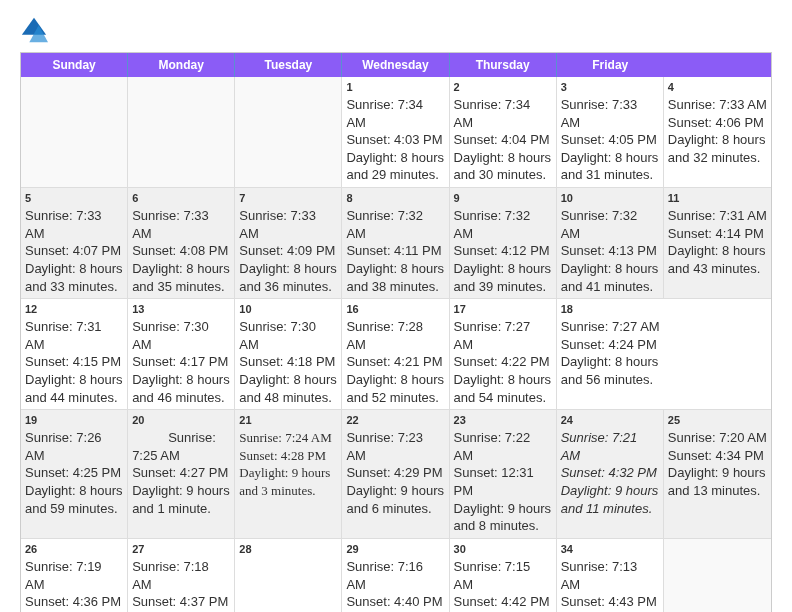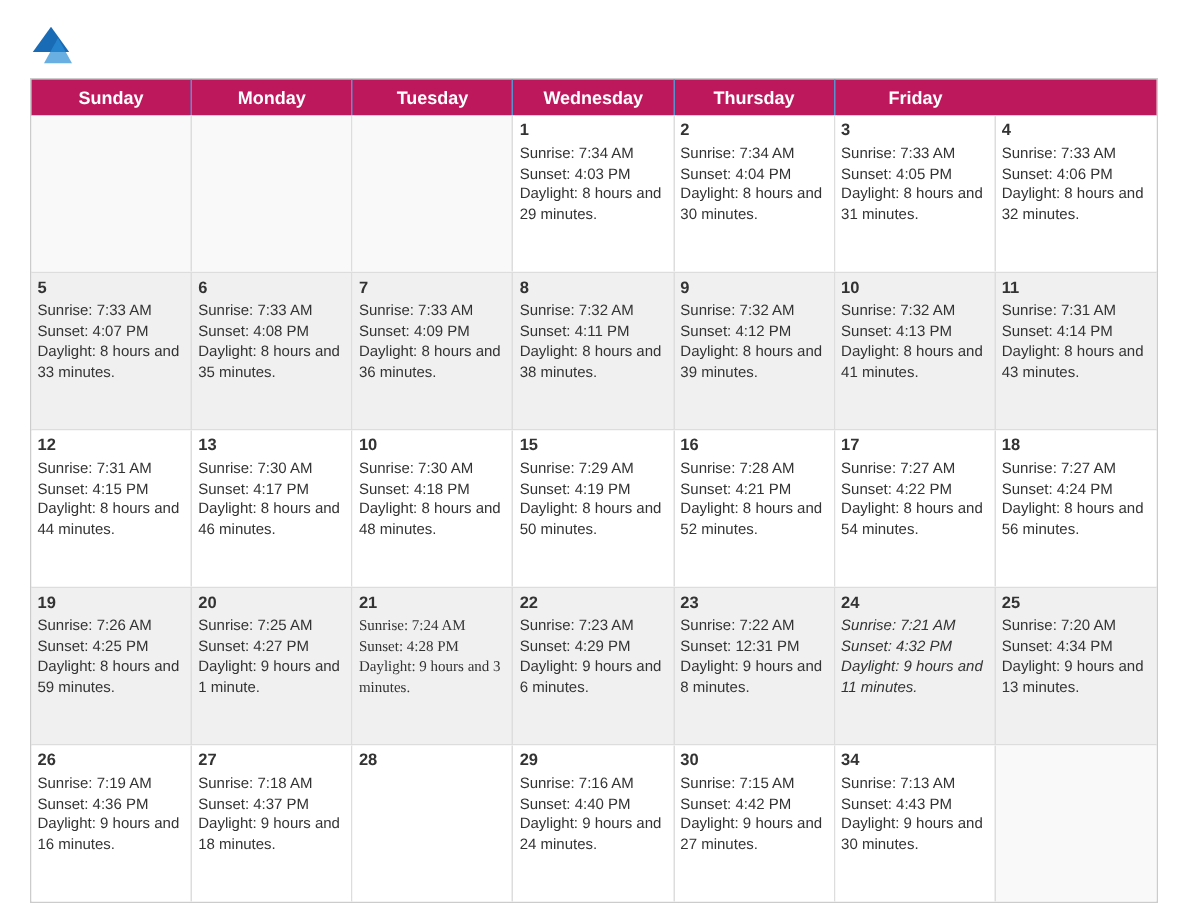--- a/index.html
+++ b/index.html
@@ -61,21 +61,21 @@
     }
     .calendar {
       flex: 1;
       display: flex;
       flex-direction: column;
       border: 1px solid #ccc;
     }
     .cal-header {
       display: grid;
       grid-template-columns: repeat(7, 1fr);
-      background: #be185d;
+      background: #8b5cf6;
     }
     .cal-header-cell {
       color: #fff;
       font-size: 12px;
       font-weight: bold;
       text-align: center;
       padding: 5px 2px;
       border-right: 1px solid #5a8fd0;
     }
     .cal-header-cell:last-child { border-right: none; }
@@ -102,21 +102,21 @@
     .cal-cell:last-child { border-right: none; }
     .cal-cell.empty { background: #f9f9f9; }
     .cal-cell.shaded { background: #f0f0f0; }
     .day-num {
       font-size: 11px;
       font-weight: bold;
       margin-bottom: 2px;
       display: block;
     }
     .cell-text {
-      font-size: 10px;
+      font-size: 13px;
       color: #333;
       line-height: 1.35;
     }
   </style>
 </head>
 <body>
 
 <div class="page">
   <div class="header">
     <div class="logo">
@@ -188,38 +188,35 @@
         <div class="cal-row">
           <div class="cal-cell"><span class="day-num">12</span><span class="cell-text" style="white-space: pre-line;">Sunrise: 7:31 AM
 Sunset: 4:15 PM
 Daylight: 8 hours and 44 minutes.</span></div>
           <div class="cal-cell"><span class="day-num">13</span><span class="cell-text" style="white-space: pre-line;">Sunrise: 7:30 AM
 Sunset: 4:17 PM
 Daylight: 8 hours and 46 minutes.</span></div>
           <div class="cal-cell"><span class="day-num">10</span><span class="cell-text" style="white-space: pre-line;">Sunrise: 7:30 AM
 Sunset: 4:18 PM
 Daylight: 8 hours and 48 minutes.</span></div>
-          <div class="cal-cell"><span class="day-num">15</span><span class="cell-text" style="white-space: pre-line;">Sunrise: 7:29 AM
-Sunset: 4:19 PM
-Daylight: 8 hours and 50 minutes.</span></div>
           <div class="cal-cell"><span class="day-num">16</span><span class="cell-text" style="white-space: pre-line;">Sunrise: 7:28 AM
 Sunset: 4:21 PM
 Daylight: 8 hours and 52 minutes.</span></div>
           <div class="cal-cell"><span class="day-num">17</span><span class="cell-text" style="white-space: pre-line;">Sunrise: 7:27 AM
 Sunset: 4:22 PM
 Daylight: 8 hours and 54 minutes.</span></div>
           <div class="cal-cell"><span class="day-num">18</span><span class="cell-text" style="white-space: pre-line;">Sunrise: 7:27 AM
 Sunset: 4:24 PM
 Daylight: 8 hours and 56 minutes.</span></div>
         </div>
         <div class="cal-row">
           <div class="cal-cell shaded"><span class="day-num">19</span><span class="cell-text" style="white-space: pre-line;">Sunrise: 7:26 AM
 Sunset: 4:25 PM
 Daylight: 8 hours and 59 minutes.</span></div>
-          <div class="cal-cell shaded"><span class="day-num">20</span><span class="cell-text" style="white-space: pre-line;">Sunrise: 7:25 AM
+          <div class="cal-cell shaded"><span class="day-num">20</span><span class="cell-text" style="white-space: pre-line; margin-left: 36px;">Sunrise: 7:25 AM
 Sunset: 4:27 PM
 Daylight: 9 hours and 1 minute.</span></div>
           <div class="cal-cell shaded"><span class="day-num">21</span><span class="cell-text" style="white-space: pre-line; font-family: Liberation Serif, serif;">Sunrise: 7:24 AM
 Sunset: 4:28 PM
 Daylight: 9 hours and 3 minutes.</span></div>
           <div class="cal-cell shaded"><span class="day-num">22</span><span class="cell-text" style="white-space: pre-line;">Sunrise: 7:23 AM
 Sunset: 4:29 PM
 Daylight: 9 hours and 6 minutes.</span></div>
           <div class="cal-cell shaded"><span class="day-num">23</span><span class="cell-text" style="white-space: pre-line;">Sunrise: 7:22 AM
 Sunset: 12:31 PM

